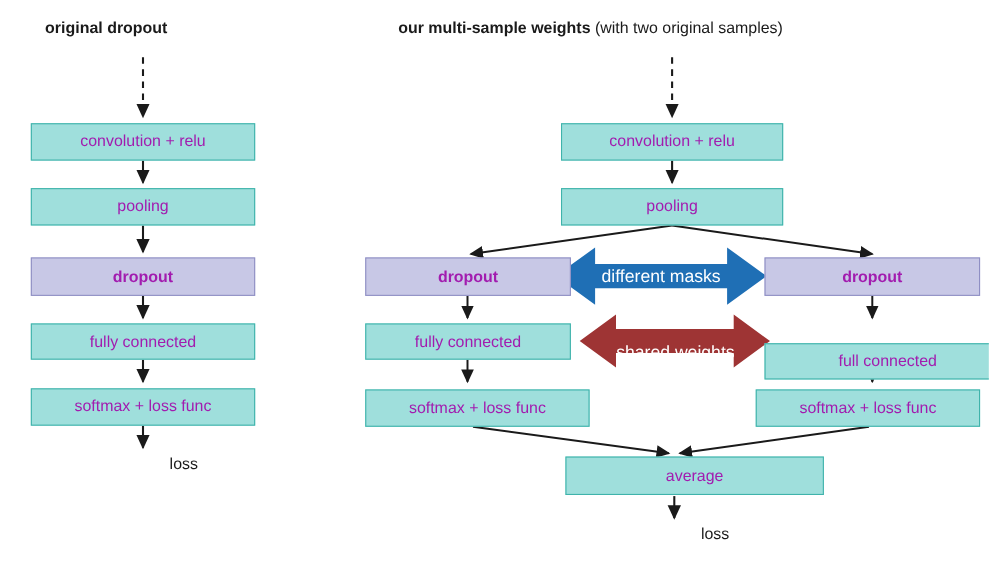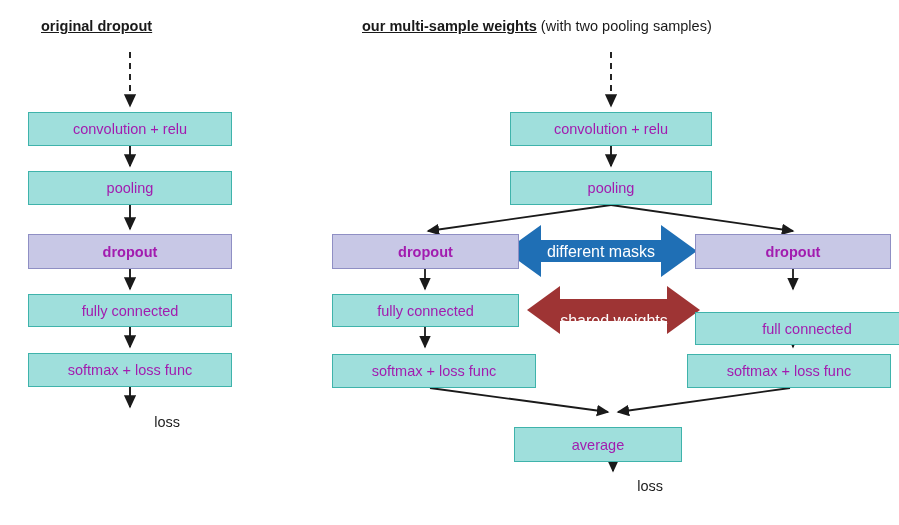--- a/index.html
+++ b/index.html
@@ -22,21 +22,21 @@
     width: 899px;
     height: 525px;
     pointer-events: none;
   }
   .title {
     position: absolute;
     font-size: 14.5px;
     color: #1a1a1a;
     white-space: nowrap;
   }
-  .title b { font-weight: bold; text-decoration: underline; }
+  .title b { font-weight: bold; }
   .title span.reg { font-weight: normal; }
 
   .node {
     position: absolute;
     box-sizing: border-box;
     display: flex;
     align-items: center;
     justify-content: center;
     font-size: 14.5px;
     color: #a21caf;
@@ -106,21 +106,21 @@
     <polygon points="505,251 541,225 541,240 661,240 661,225 697,251 661,277 661,262 541,262 541,277" fill="#1f6fb5"></polygon>
 
     <polygon points="527,310 560,286 560,299 667,299 667,286 700,310 667,334 667,321 560,321 560,334" fill="#9e3434"></polygon>
   </svg>
 
   <div class="title" style="left:41px; top:18px;">
     <b>original dropout</b>
   </div>
 
   <div class="title" style="left:362px; top:18px;">
-    <b>our multi-sample weights</b><span class="reg"> (with two pooling samples)</span>
+    <b>our multi-sample weights</b><span class="reg"> (with two original samples)</span>
   </div>
 
   <div class="node teal" style="left:28px; top:112px; width:204px; height:34px;">
     <span>convolution + relu</span>
   </div>
 
   <div class="node teal" style="left:28px; top:171px; width:204px; height:34px;">
     <span>pooling</span>
   </div>
 
@@ -163,21 +163,21 @@
   </div>
 
   <div class="node teal" style="left:695px; top:312px; width:224px; height:33px;">
     <span>full connected</span>
   </div>
 
   <div class="node teal" style="left:687px; top:354px; width:204px; height:34px;">
     <span>softmax + loss func</span>
   </div>
 
-  <div class="node teal" style="left:514px; top:427px; width:168px; height:35px;">
+  <div class="node teal" style="left:514px; top:415px; width:235px; height:35px;">
     <span>average</span>
   </div>
 
   <div class="plain-label" style="left:563px; top:478px; width:100px;">loss</div>
 
   <div class="arrow-label" style="left:531px; top:243px; width:140px;">different masks</div>
 
   <div class="arrow-label" style="left:544px; top:312px; width:140px;">shared weights</div>
 
 </div>

